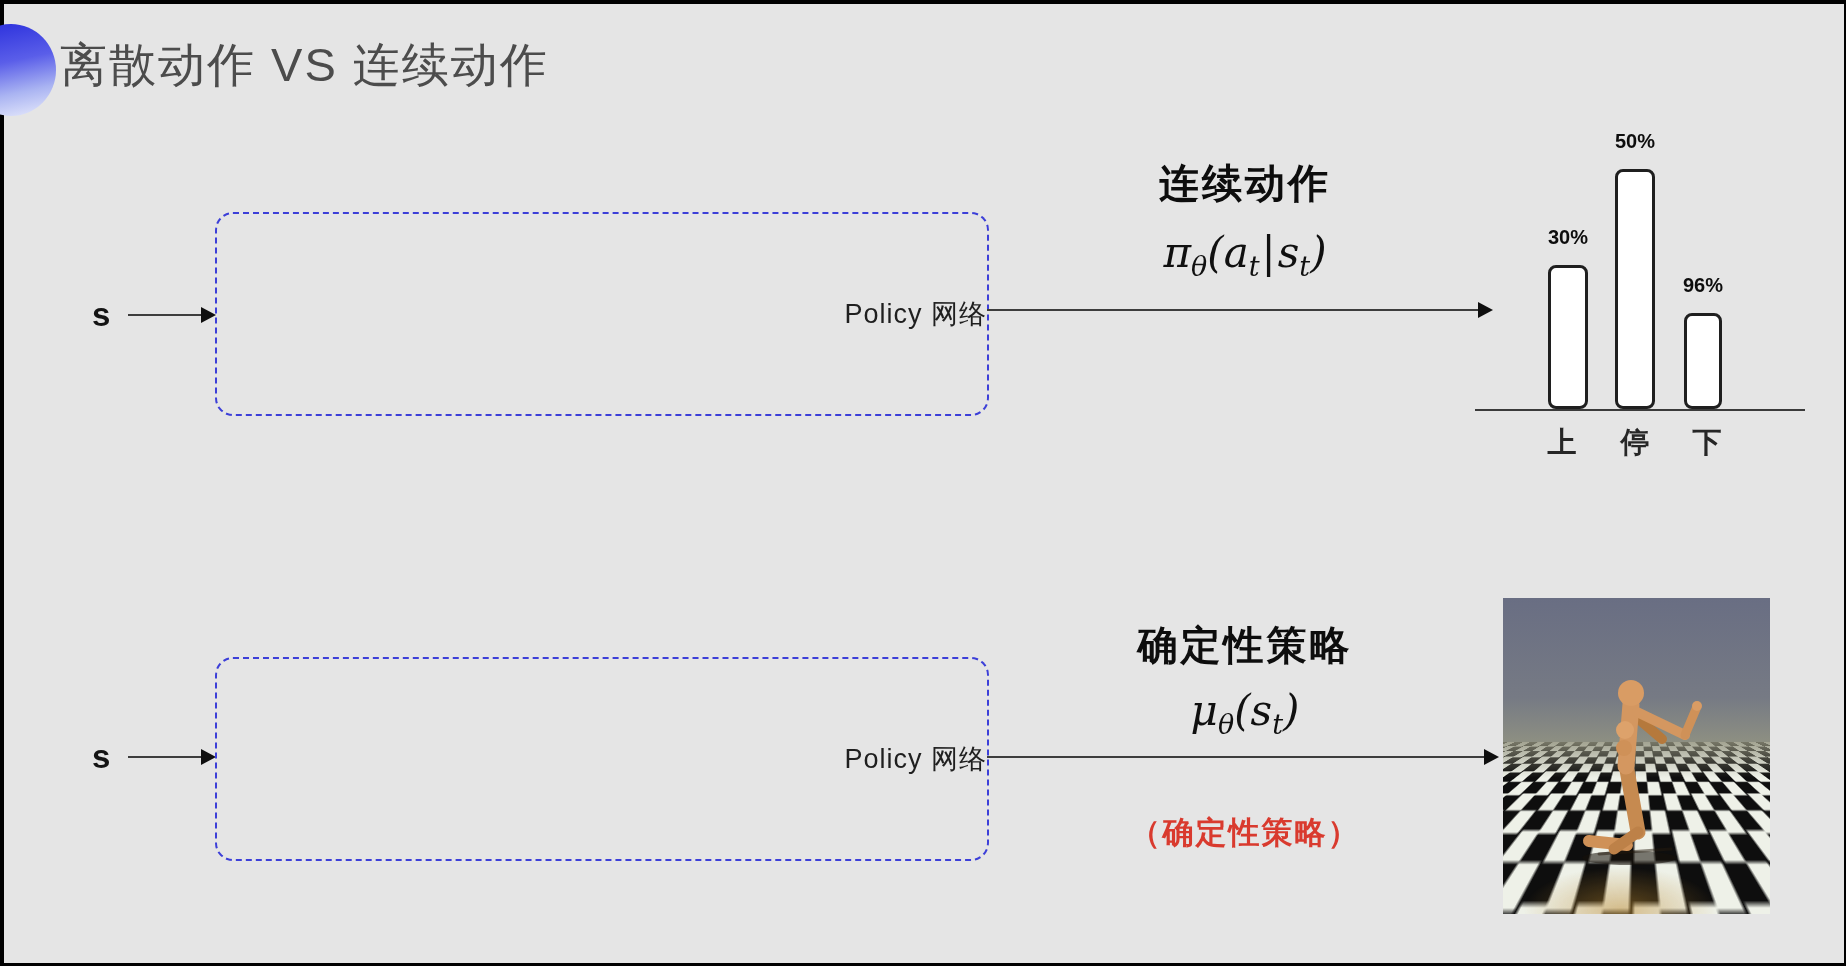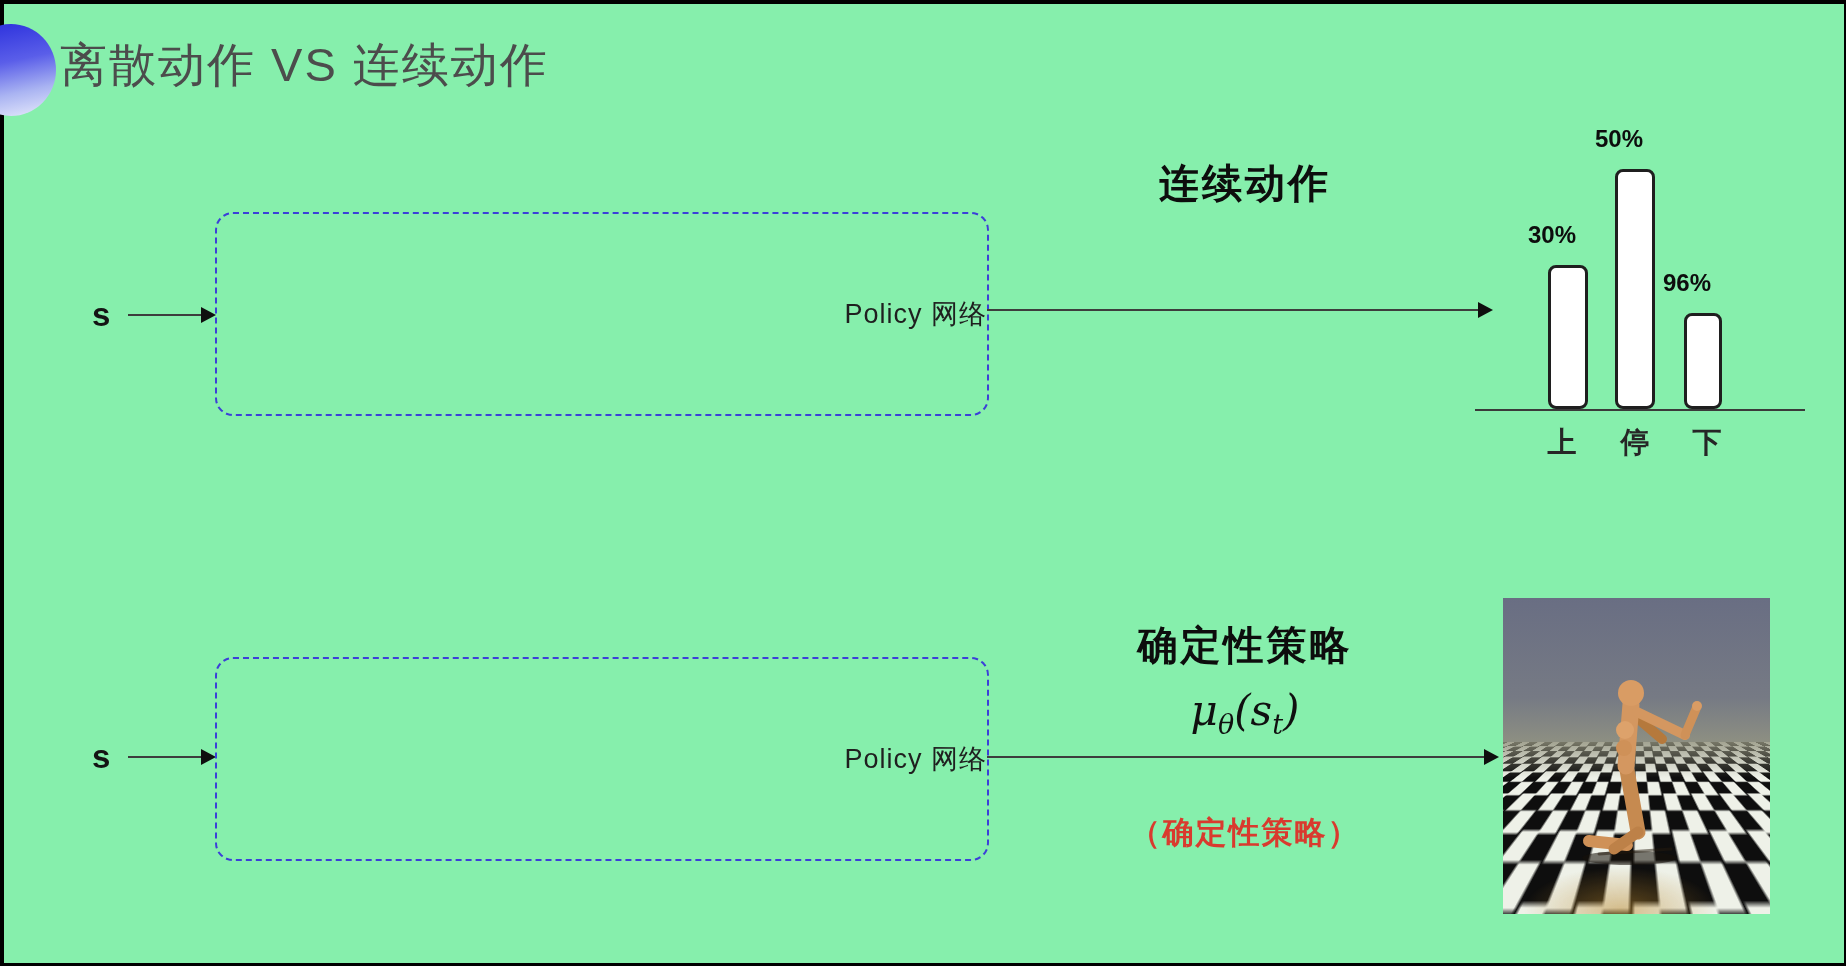--- a/index.html
+++ b/index.html
@@ -1,16 +1,16 @@
 <!DOCTYPE html>
 <html><head>
 <meta charset="utf-8">
 <style>
   html,body{margin:0;padding:0;background:#222;}
-  .slide{position:relative;width:1846px;height:966px;background:#86efac;overflow:hidden;
+  .slide{position:relative;width:1846px;height:966px;background:#e5e5e5;overflow:hidden;
          font-family:"Liberation Sans", sans-serif;}
   
   .frame{position:absolute;background:#000;}
   .frame-top{top:0;left:0;right:0;height:4px;}
   .frame-left{top:0;bottom:0;left:0;width:4px;}
   .frame-bottom{left:0;right:0;bottom:0;height:3px;}
   .frame-right{top:0;bottom:0;right:0;width:2px;}
 
   
   .badge{position:absolute;left:-34px;top:24px;width:90px;height:92px;border-radius:50%;
@@ -44,21 +44,21 @@
                font-weight:600;letter-spacing:2px;color:#d93a2e;}
 
   
   .chart{position:absolute;left:1475px;top:100px;width:330px;height:311px;}
   .chart .axis{position:absolute;left:0;right:0;bottom:0;height:2px;background:#3a3a3a;}
   .bar{position:absolute;bottom:2px;background:#fff;border:3px solid #1f1f1f;border-radius:8px;
        box-sizing:border-box;}
   .bar-0{left:73px;width:40px;}
   .bar-1{left:140px;width:40px;}
   .bar-2{left:209px;width:38px;}
-  .pct{position:absolute;width:80px;font-size:24px;font-weight:600;color:#0d0d0d;}
+  .pct{position:absolute;width:80px;text-align:center;font-size:20px;font-weight:600;color:#0d0d0d;}
   .pct-0{left:53px;} .pct-1{left:120px;} .pct-2{left:188px;}
   .cat{position:absolute;top:100%;margin-top:12px;width:80px;text-align:center;font-size:29px;
        font-weight:600;color:#262626;}
   .cat-0{left:47px;} .cat-1{left:120px;} .cat-2{left:192px;}
 
   
   .robot{position:absolute;left:1503px;top:598px;width:267px;height:316px;overflow:hidden;}
   .sky{position:absolute;top:0;left:0;right:0;height:146px;
        background:linear-gradient(180deg,#696e83 0%,#767a84 68%,#8e9082 100%);}
   .floor-area{position:absolute;top:144px;left:0;right:0;bottom:0;background:#e3e6dc;overflow:hidden;}
@@ -91,20 +91,21 @@
 
   <div class="policy-box box-top">
     <span>Policy 网络</span>
   </div>
 
   <div class="hline" style="left:987px;top:309px;width:492px;"></div>
   <div class="arrow-head" style="left:1478px;top:302px;"></div>
 
   <div class="policy-title" style="top:156px;">连续动作</div>
 
+  <div class="formula" style="top:228px;"><span>π</span><span class="sub">θ</span><span>(</span><span>a</span><span class="sub">t</span><span class="sep">|</span><span>s</span><span class="sub">t</span><span>)</span></div>
 
 
   <div class="chart">
     <div class="pct pct-0" style="bottom: 162px;">30%</div>
     <div class="pct pct-1" style="bottom: 258px;">50%</div>
     <div class="pct pct-2" style="bottom: 114px;">96%</div>
     <div class="bar bar-0" style="height: 144px;"></div>
     <div class="bar bar-1" style="height: 240px;"></div>
     <div class="bar bar-2" style="height: 96px;"></div>
     <div class="axis"></div>

